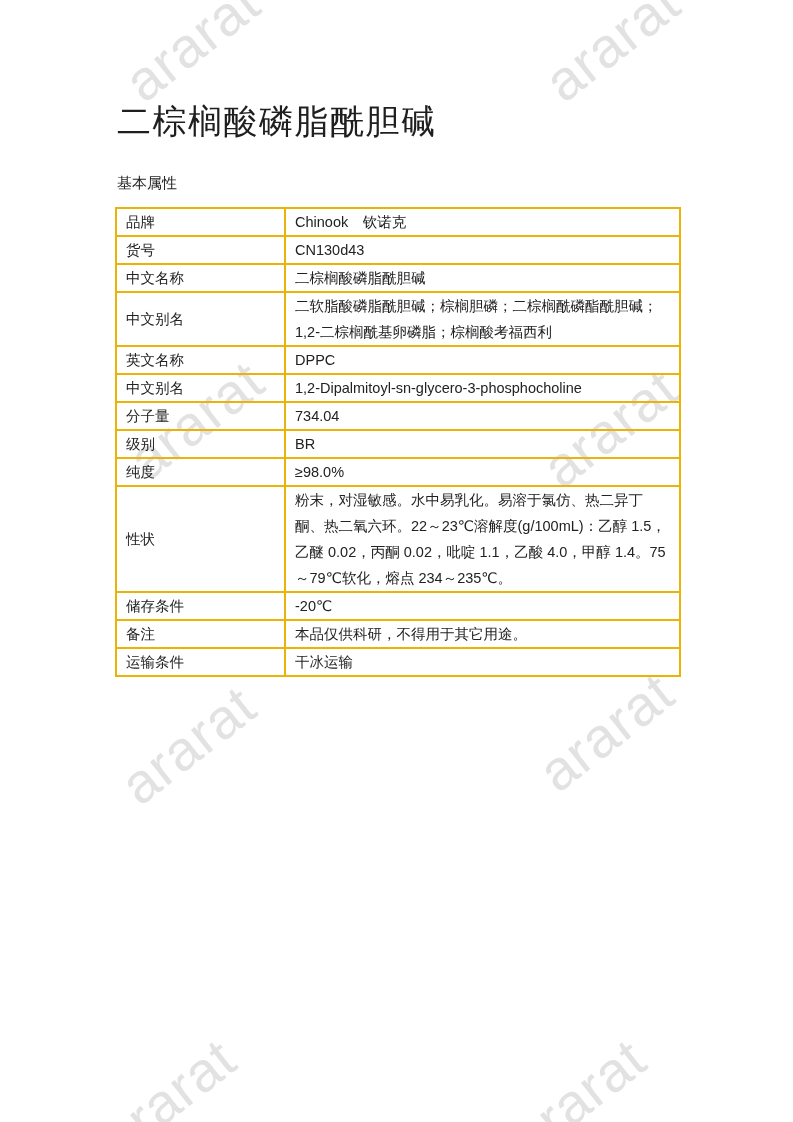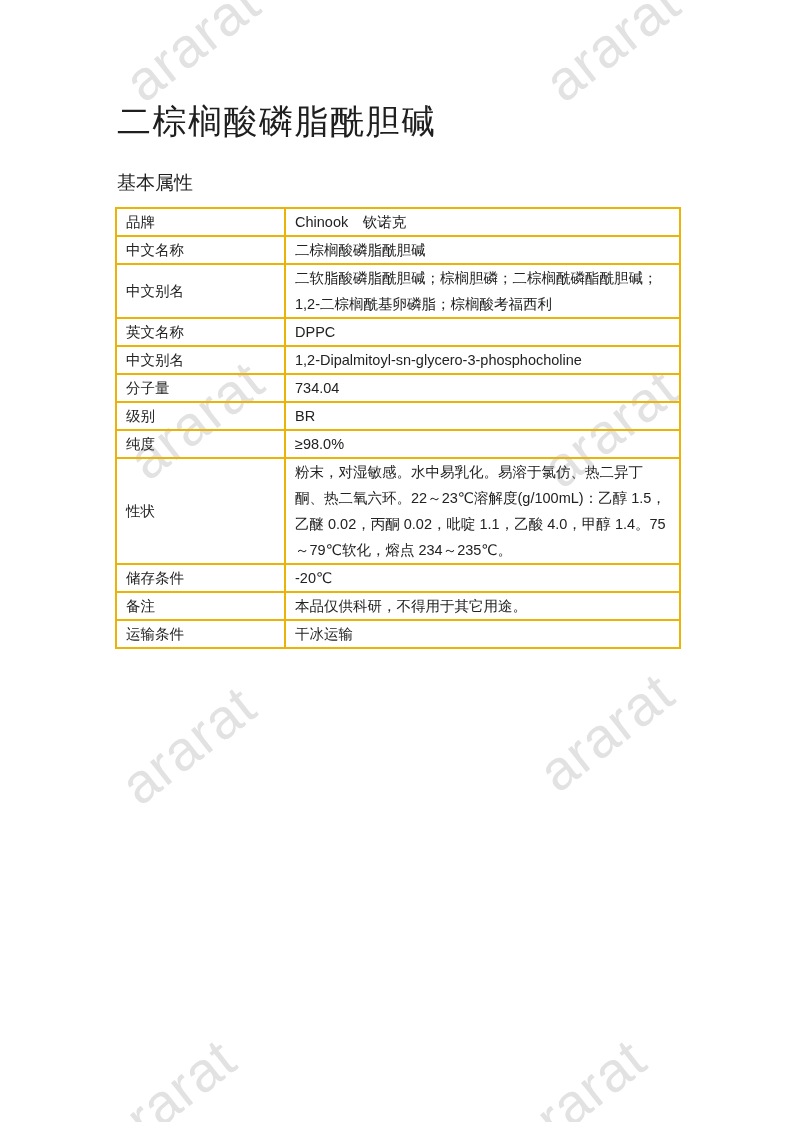--- a/index.html
+++ b/index.html
@@ -46,21 +46,21 @@
     margin-left: 2px;
     font-size: 34px;
     font-weight: 400;
     letter-spacing: 1.5px;
     color: #1f1f1f;
     line-height: 42px;
   }
   .section-label {
     margin-top: 31px;
     margin-left: 2px;
-    font-size: 19px;
+    font-size: 15px;
     color: #1f1f1f;
     line-height: 19px;
   }
   table.props {
     border-collapse: collapse;
     table-layout: fixed;
     width: 566px;
     margin-top: 15px;
     background: transparent;
   }
@@ -95,20 +95,24 @@
 
   <div class="content">
     <h1 class="doc-title">二棕榈酸磷脂酰胆碱</h1>
     <div class="section-label">基本属性</div>
 
     <table class="props">
       <tbody>
         <tr>
           <td class="label-cell">品牌</td>
           <td class="value-cell">Chinook　钦诺克</td>
+        </tr>
+        <tr>
+          <td class="label-cell">货号</td>
+          <td class="value-cell">CN130d43</td>
         </tr>
         <tr>
           <td class="label-cell">中文名称</td>
           <td class="value-cell">二棕榈酸磷脂酰胆碱</td>
         </tr>
         <tr>
           <td class="label-cell">中文别名</td>
           <td class="value-cell">二软脂酸磷脂酰胆碱；棕榈胆磷；二棕榈酰磷酯酰胆碱；1,2-二棕榈酰基卵磷脂；棕榈酸考福西利</td>
         </tr>
         <tr>

